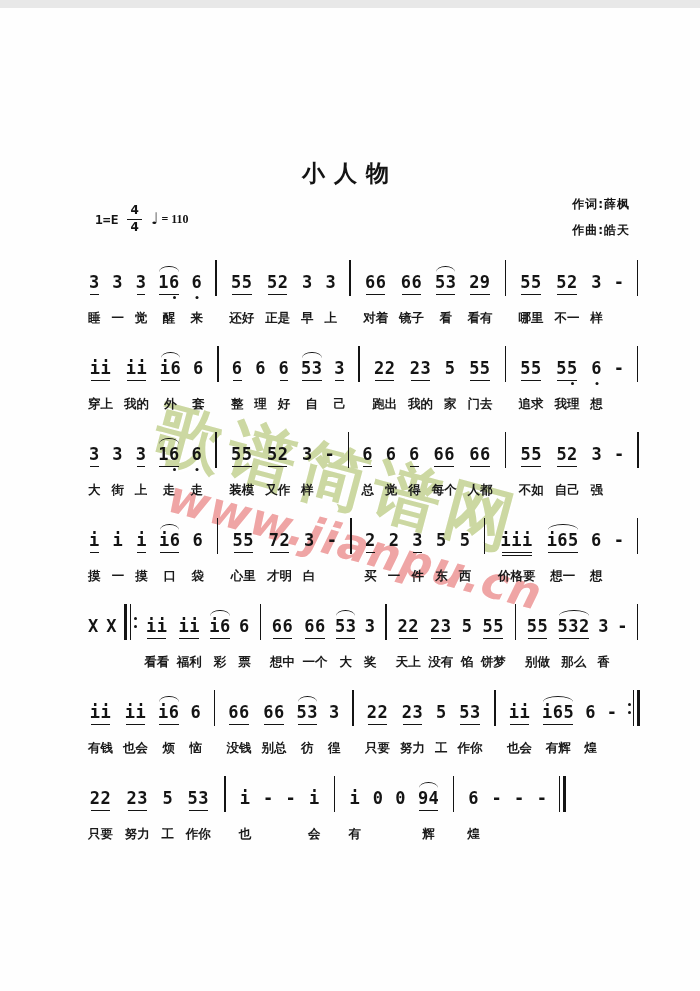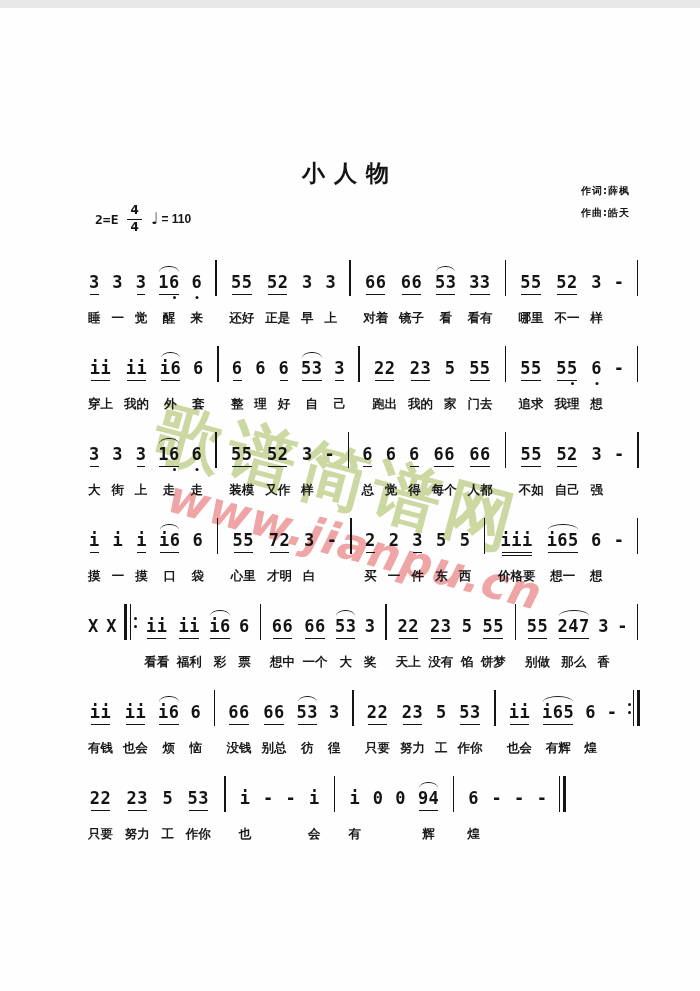--- a/index.html
+++ b/index.html
@@ -1,29 +1,29 @@
 <!DOCTYPE html>
 <html><head>
 <meta charset="utf-8">
 <style>
   html,body{margin:0;padding:0;background:#e8e8e8;}
   .sheet{position:relative;width:700px;height:991px;background:#fefefe;margin:8px auto;overflow:hidden;
          font-family:"DejaVu Sans",sans-serif;color:#141414;}
   .title{position:absolute;top:150px;left:0;right:0;text-align:center;
          font-size:23px;font-weight:700;letter-spacing:9px;}
-  .credits{position:absolute;top:172px;right:70px;text-align:left;
-           font-size:10px;font-weight:700;line-height:2.15;letter-spacing:1px;}
+  .credits{position:absolute;top:184px;right:70px;text-align:left;
+           font-size:12px;font-weight:700;line-height:2.15;letter-spacing:1px;}
   .keytempo{position:absolute;top:196px;left:95px;display:flex;align-items:center;gap:9px;font-weight:600;}
   .key{font-size:13px;font-family:"DejaVu Sans Mono",monospace;}
   .meter{display:flex;flex-direction:column;align-items:center;font-size:12px;line-height:1.15;}
   .m-top{border-bottom:1.3px solid #141414;padding:0 3px 1px;}
   .m-bot{padding-top:1px;}
   .tempo{display:flex;align-items:center;gap:3px;}
   .note-glyph{font-size:16px;line-height:1;}
-  .tempo-text{font-size:12px;font-family:Liberation Sans, sans-serif;}
+  .tempo-text{font-size:12px;font-family:Liberation Serif, serif;}
   
   .wm-cn{position:absolute;left:168px;top:378px;font-size:68px;font-weight:700;letter-spacing:7px;
          transform:rotate(15deg);transform-origin:left top;white-space:nowrap;z-index:1;
          text-shadow:2px 2px 0 rgba(255,255,255,.8);}
   .wm-url{position:absolute;left:176px;top:462px;font-size:45px;font-weight:700;font-style:italic;
           letter-spacing:1px;transform:rotate(15deg);transform-origin:left top;white-space:nowrap;z-index:1;
           text-shadow:1px 1px 0 rgba(255,255,255,.7);}
   
   .score{position:absolute;left:88px;top:247px;width:552px;z-index:2;}
   .system{display:flex;justify-content:space-between;align-items:flex-start;margin-bottom:14px;}
@@ -54,21 +54,21 @@
 
 <div class="sheet">
   <div class="title">小人物</div>
 
   <div class="credits">
     <div>作词:薛枫</div>
     <div>作曲:皓天</div>
   </div>
 
   <div class="keytempo">
-    <span class="key">2=E</span>
+    <span class="key">1=E</span>
     <span class="meter">
       <span class="m-top">4</span>
       <span class="m-bot">4</span>
     </span>
     <span class="tempo">
       <span class="note-glyph">♩</span>
       <span class="tempo-text">= 110</span>
     </span>
   </div>
 
@@ -188,21 +188,21 @@
             <div class="arc"></div>
             <div class="nt">53</div>
             <div class="uls">
               <i class="ul"></i>
             </div>
           </div>
           <div class="ly">看</div>
         </div>
         <div class="cell">
           <div class="na">
-            <div class="nt">33</div>
+            <div class="nt">29</div>
             <div class="uls">
               <i class="ul"></i>
             </div>
           </div>
           <div class="ly">看有</div>
         </div>
         <div class="cell">
           <div class="na">
             <div class="bl"></div>
           </div>
@@ -925,21 +925,21 @@
             <div class="nt">55</div>
             <div class="uls">
               <i class="ul"></i>
             </div>
           </div>
           <div class="ly">别做</div>
         </div>
         <div class="cell">
           <div class="na">
             <div class="arc"></div>
-            <div class="nt">247</div>
+            <div class="nt">532</div>
             <div class="uls">
               <i class="ul"></i>
             </div>
           </div>
           <div class="ly">那么</div>
         </div>
         <div class="cell">
           <div class="na">
             <div class="nt">3</div>
             <div class="uls"></div>

